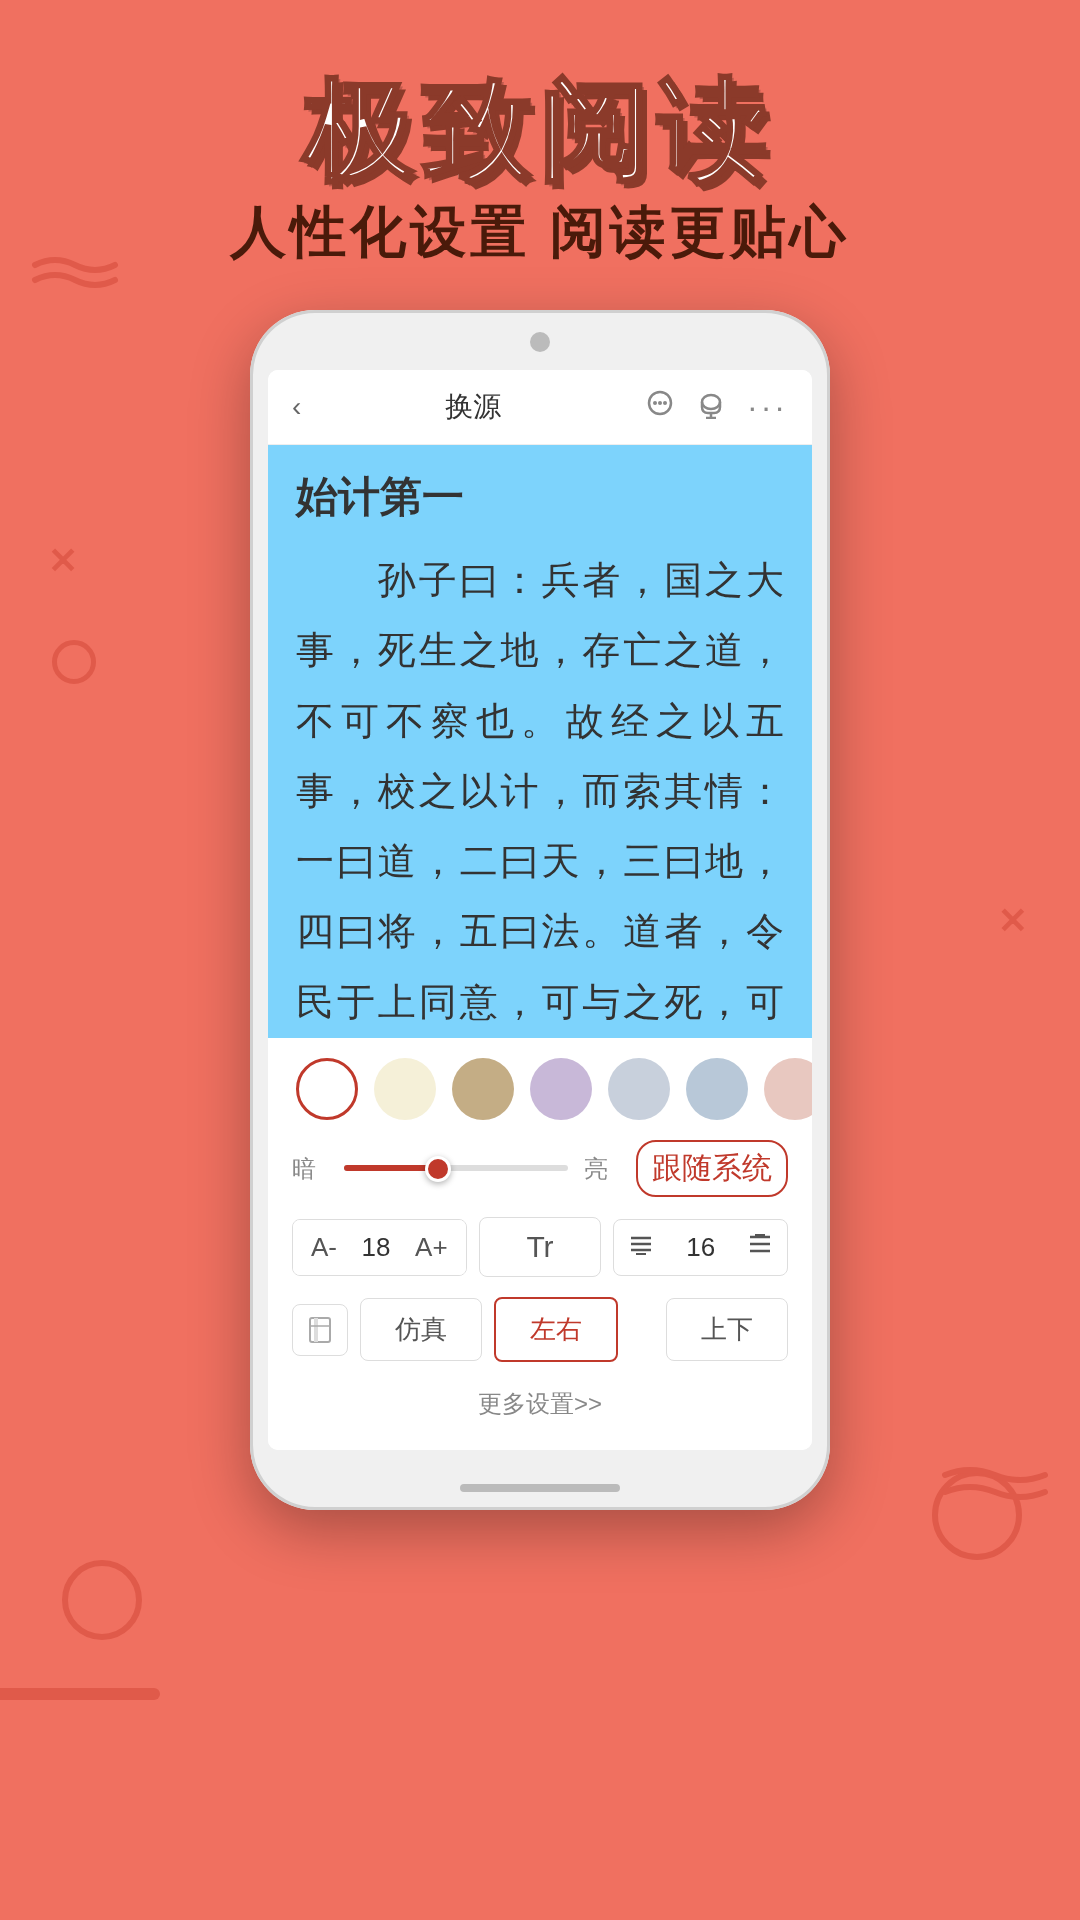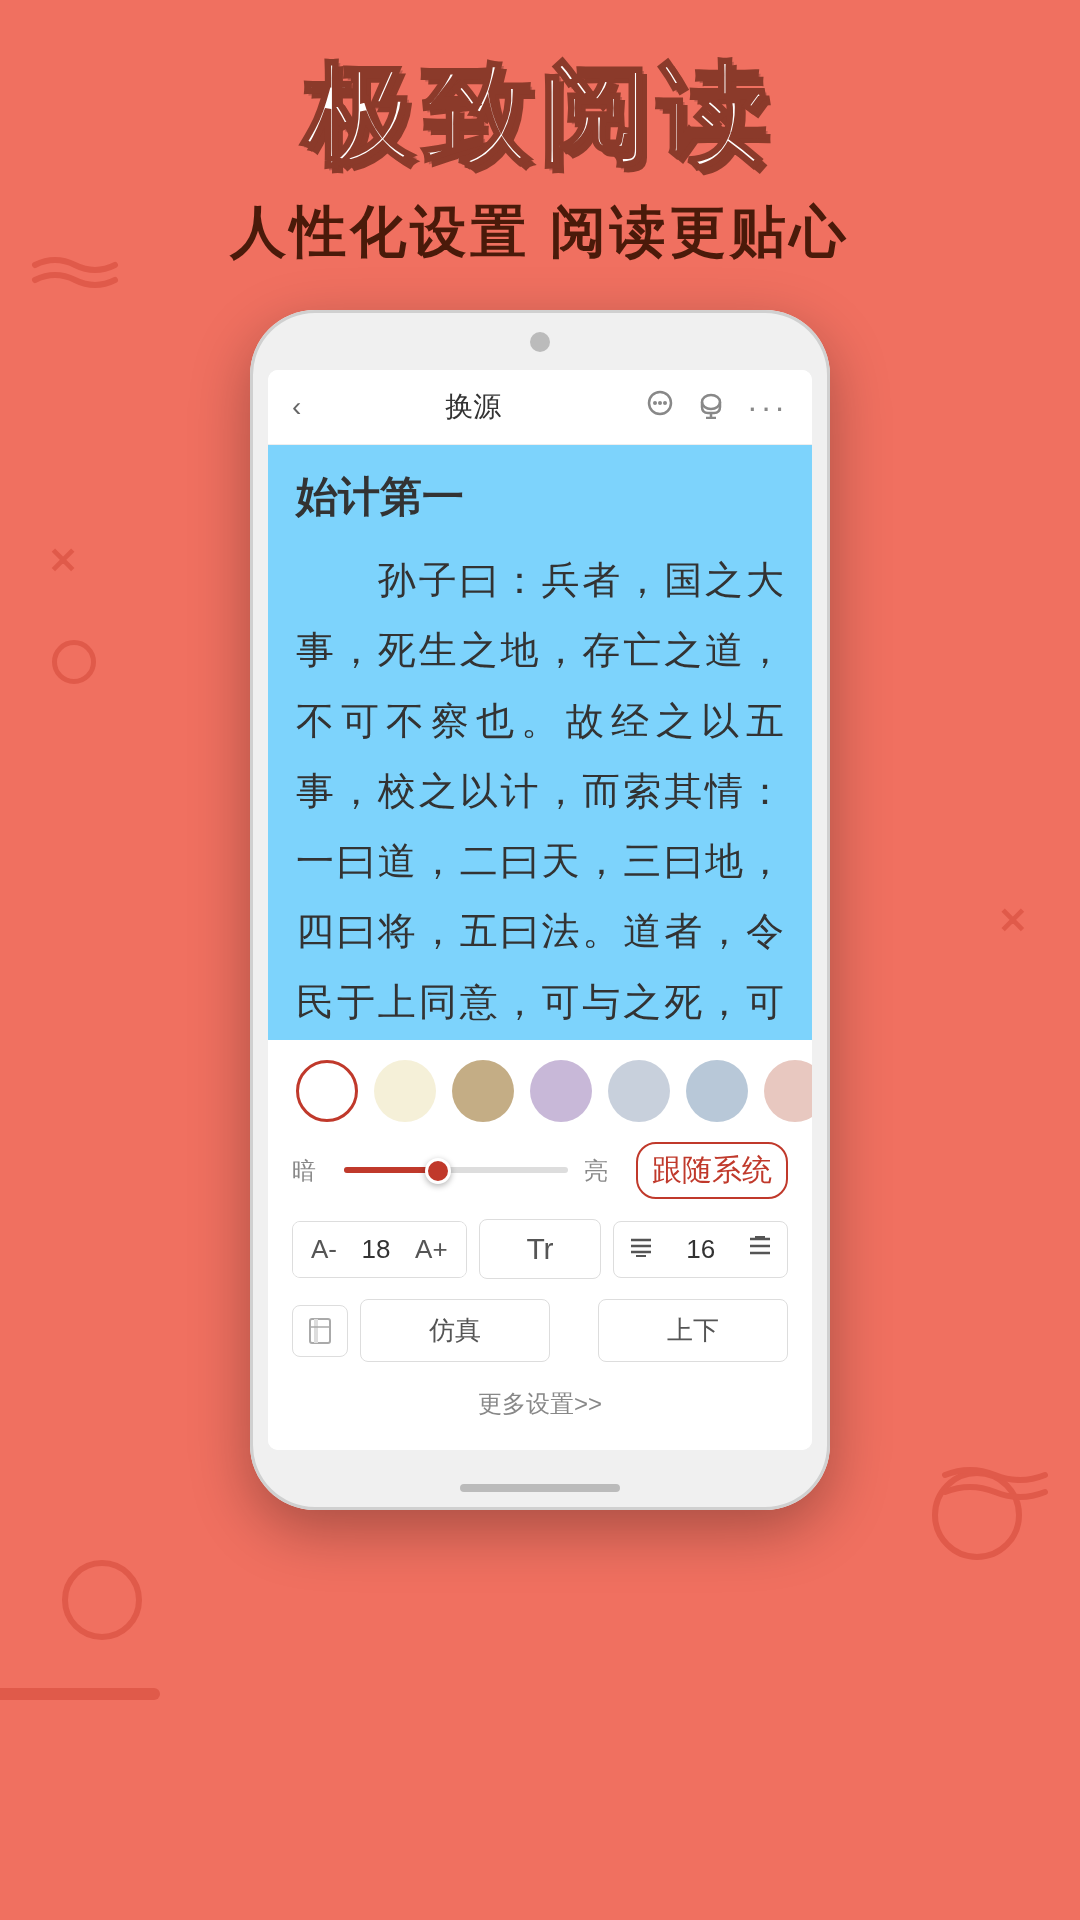--- a/index.html
+++ b/index.html
@@ -33,21 +33,21 @@
     }
 
     .decor-stripe {
       background-color: #E05A4A;
       border-radius: 4px;
     }
 
     
     .header-title {
       position: absolute;
-      top: 40px;
+      top: 56px;
       left: 0;
       right: 0;
       text-align: center;
       font-size: 110px;
       font-weight: 900;
       color: #fff;
       letter-spacing: 8px;
       text-shadow: 6px 6px 0px #8B3A2A, 3px 3px 0px rgba(0,0,0,0.2);
       font-family: 'Arial Black', 'Microsoft YaHei', sans-serif;
       -webkit-text-stroke: 3px #8B3A2A;
@@ -493,20 +493,21 @@
 
       <div class="page-mode-row">
         <div class="page-mode-scroll">
           <svg width="32" height="32" viewBox="0 0 32 32" fill="none">
             <rect x="6" y="4" width="20" height="24" rx="2" stroke="#aaa" stroke-width="2"></rect>
             <rect x="10" y="4" width="4" height="24" fill="#ddd" stroke="none"></rect>
             <line x1="6" y1="12" x2="26" y2="12" stroke="#aaa" stroke-width="1.5"></line>
           </svg>
         </div>
         <div class="page-mode-btn" style="border: 1.5px solid #ddd; color: #555;">仿真</div>
+        <div class="page-mode-btn active" style="border: 2px solid #C0392B; color: #C0392B;">左右</div>
         <div class="page-mode-btn" style="border: 1.5px solid #ddd; color: #555; margin-left: 36px;">上下</div>
       </div>
 
       <div class="more-settings">更多设置&gt;&gt;</div>
     </div>
 
   </div>
 
   <div class="phone-home-bar"></div>
 </div>

